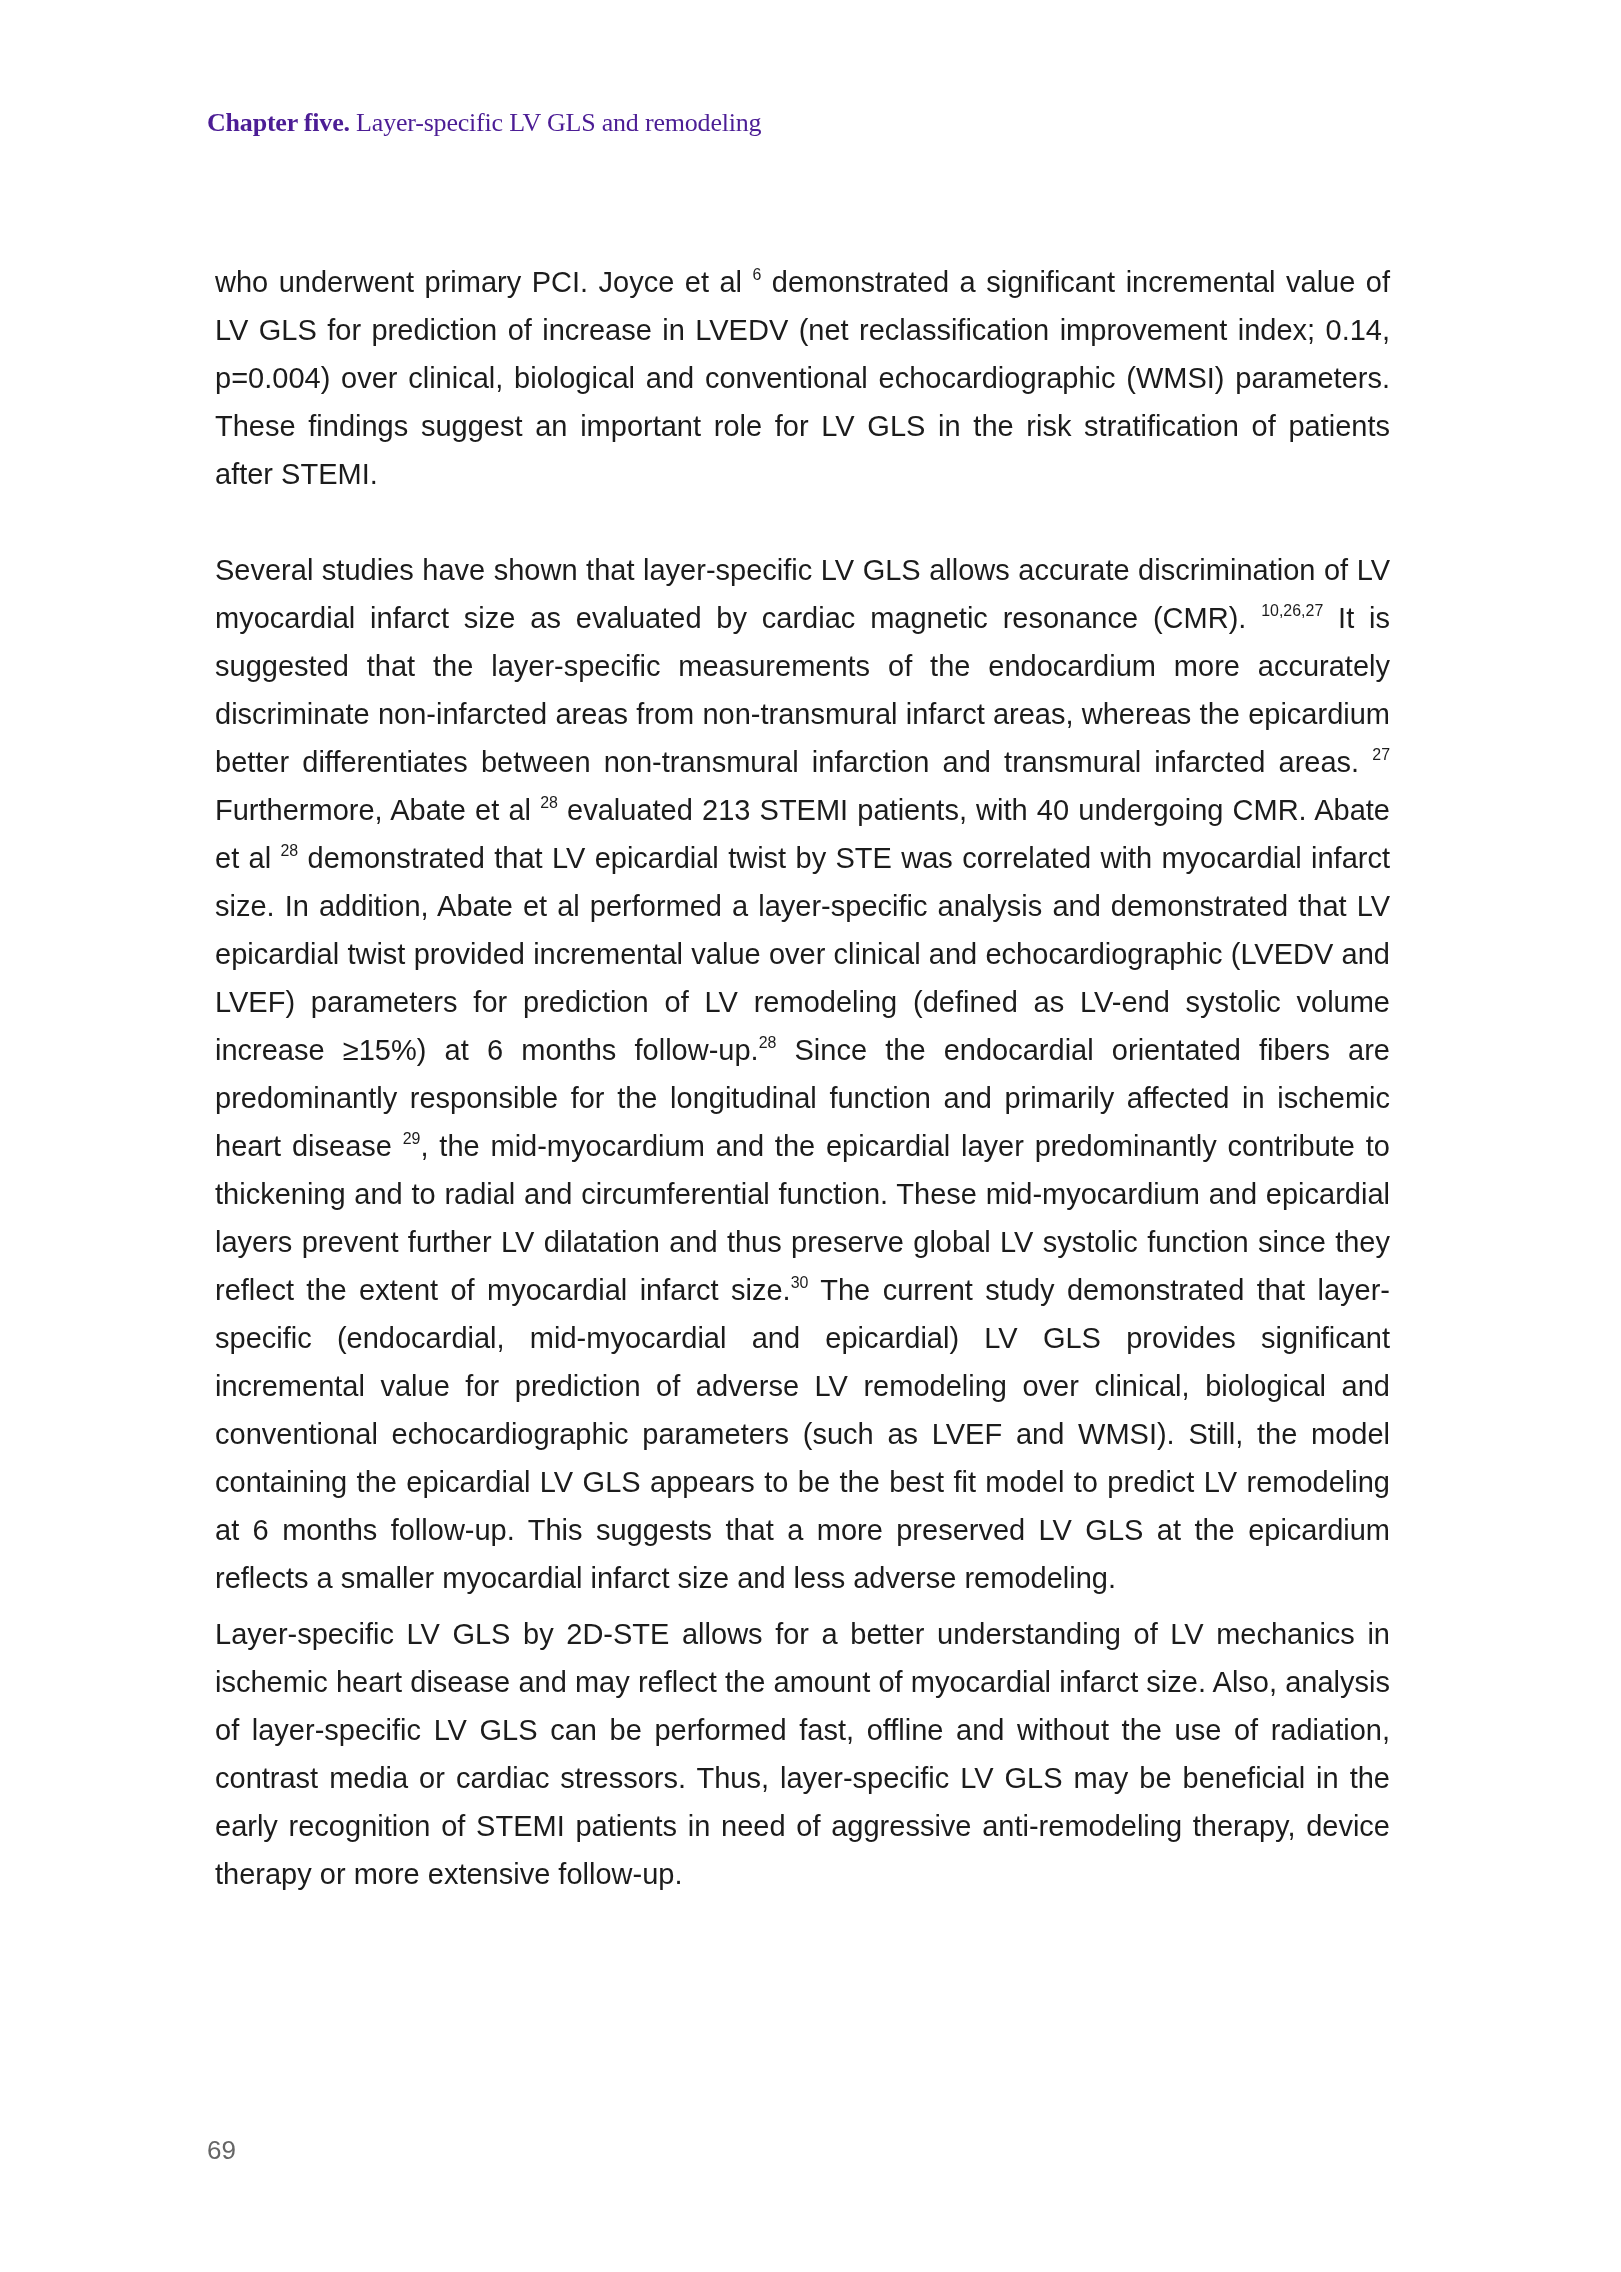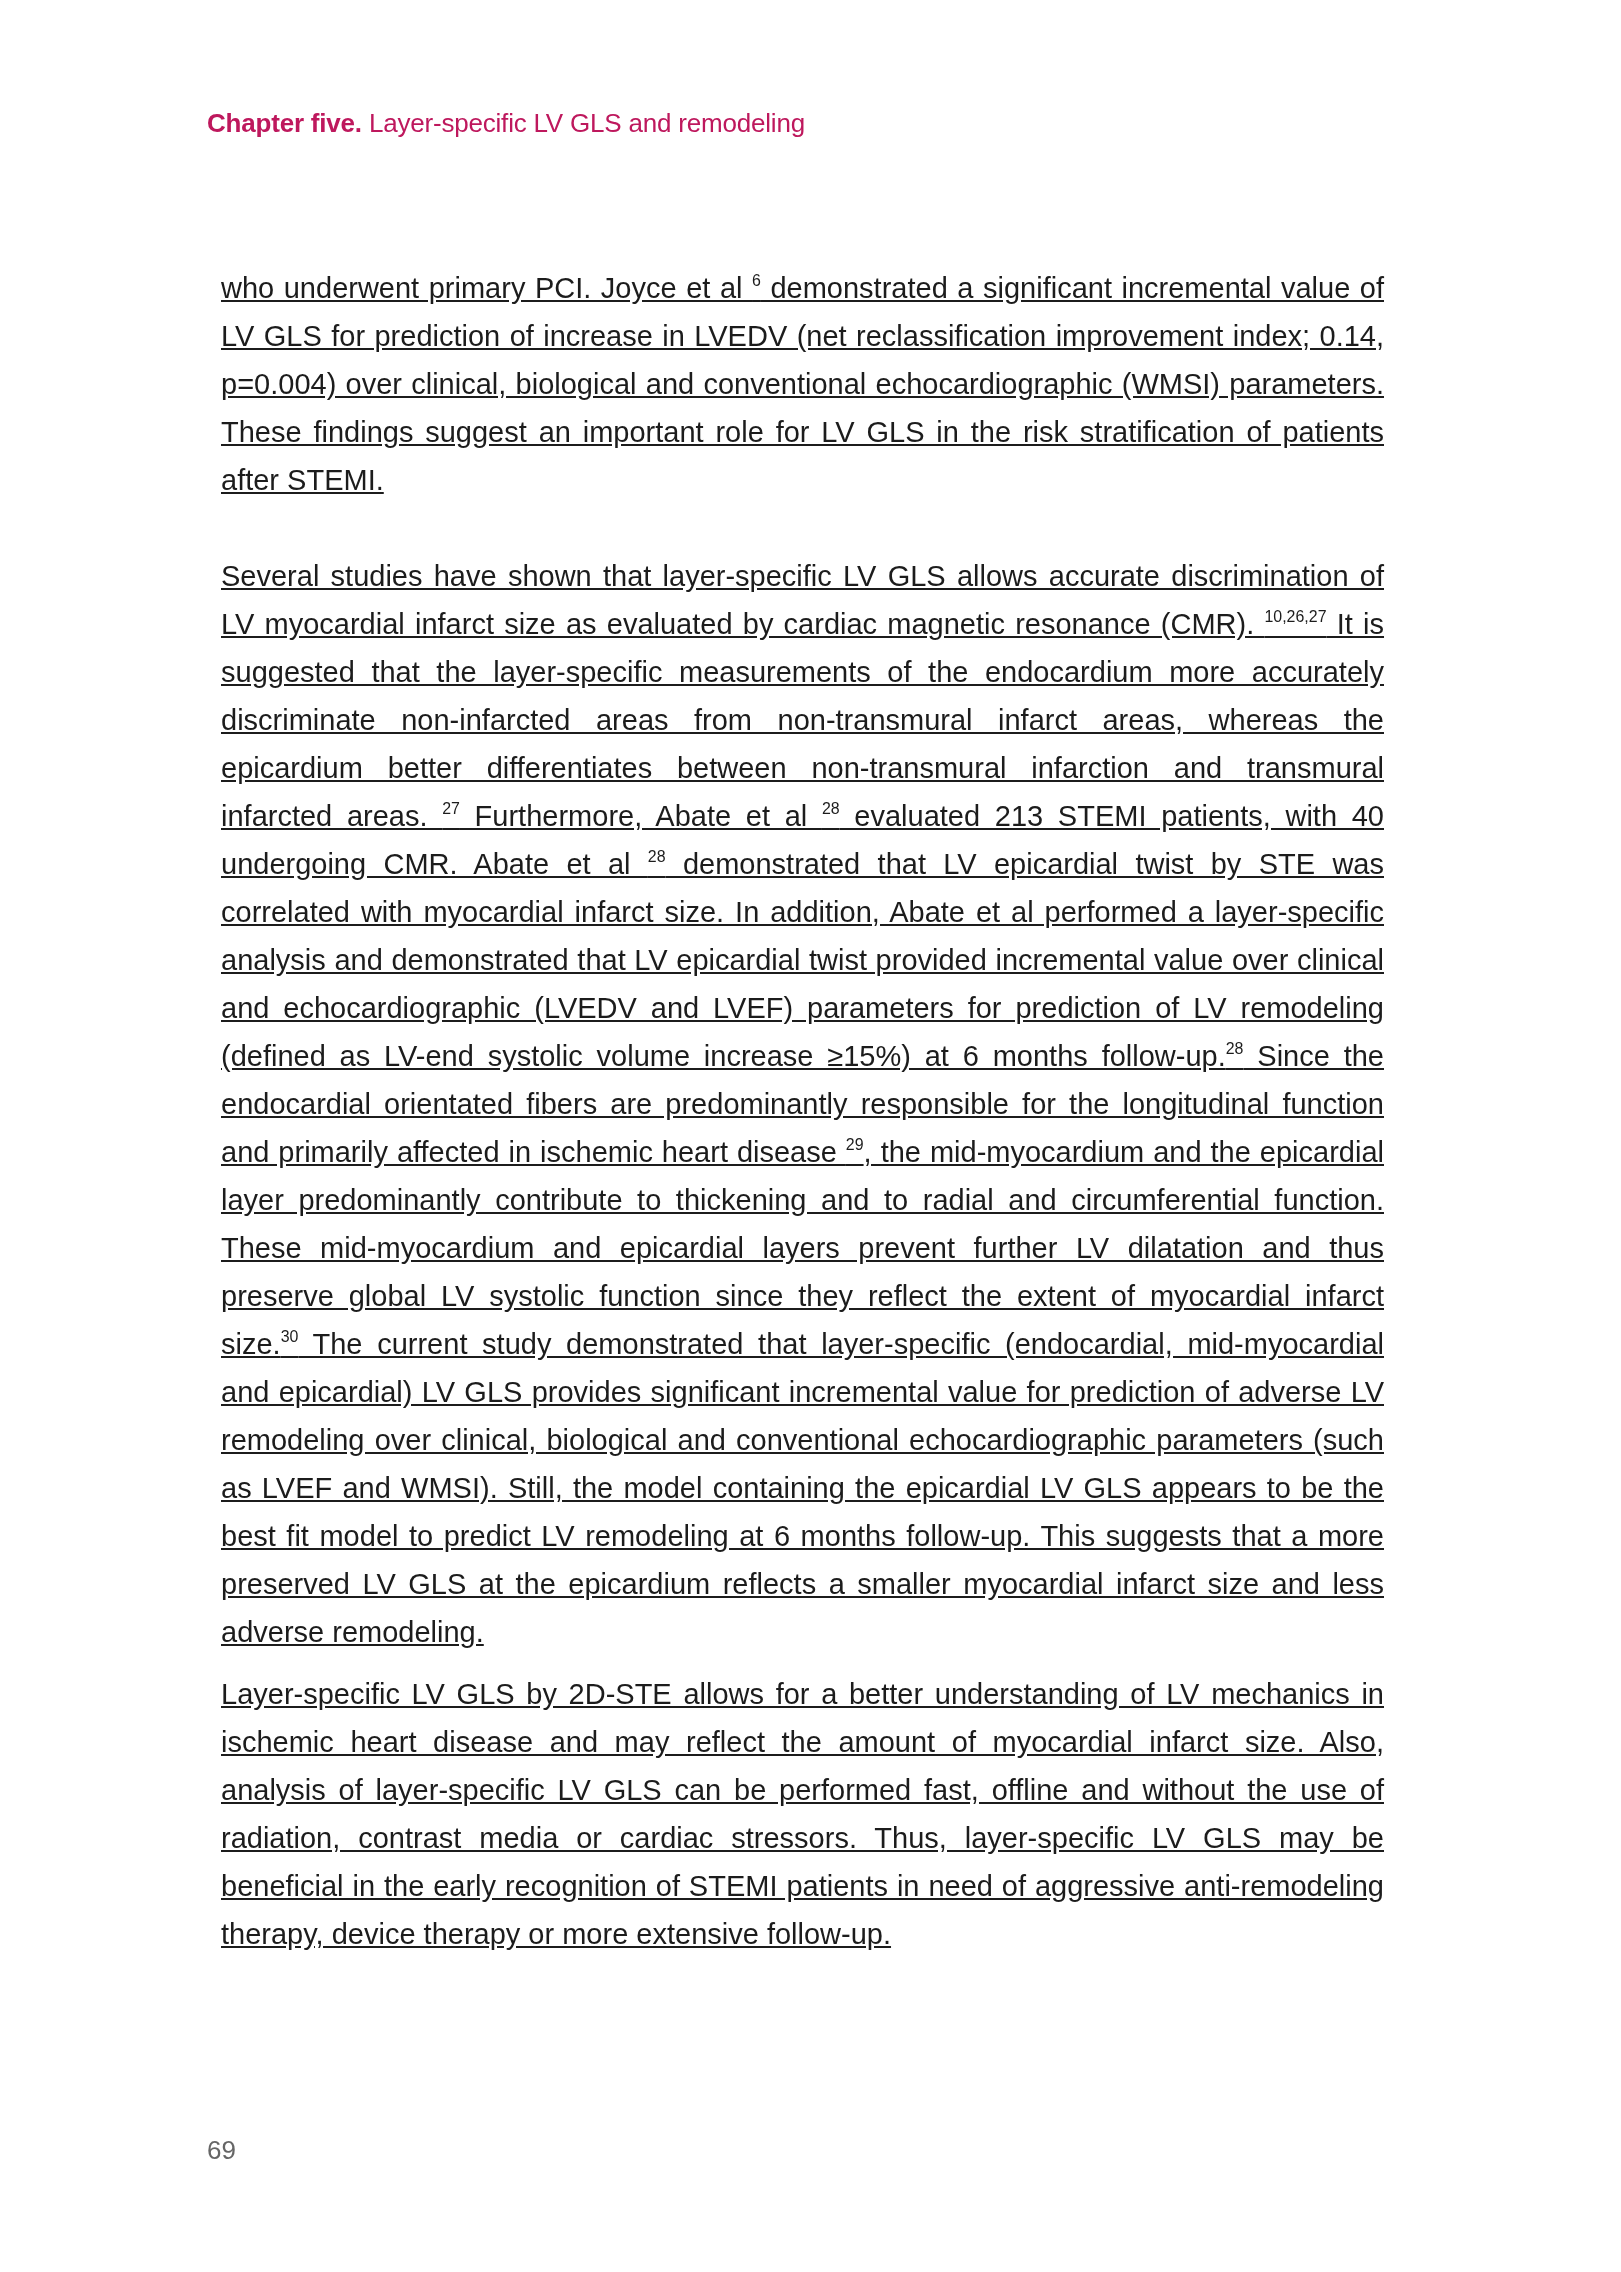--- a/index.html
+++ b/index.html
@@ -1,31 +1,31 @@
 <!DOCTYPE html>
 <html style="font-size:12px"><head>
 <meta charset="utf-8">
 <style>
   html, body { margin: 0; padding: 0; background: #ffffff; }
   body { width: 1621px; height: 2273px; position: relative; overflow: hidden; }
   .page { position: absolute; left: 0; top: 0; width: 1621px; height: 2273px; background: #ffffff; }
   .running-head {
     position: absolute; left: 207px; top: 108px;
-    font-family: Liberation Sans, sans-serif;
-    font-size: 26px; color: #be185d; letter-spacing: -0.2px;
+    font-family: Liberation Serif, serif;
+    font-size: 26px; color: #4c1d95; letter-spacing: -0.2px;
     white-space: nowrap;
   }
   .running-head .chap { font-weight: bold; }
   .text-col {
     position: absolute; left: 207px; top: 250px; width: 1191px;
     font-family: "Liberation Sans", sans-serif;
     font-size: 29px; line-height: 48px; color: #1c1c1c;
     text-align: justify; text-justify: inter-word;
   }
-  .text-col p { margin: 14px; text-decoration: underline; }
+  .text-col p { margin: 8px; }
   .text-col p.gap { margin-top: 48px; }
   sup { font-size: 0.55em; line-height: 0; vertical-align: 0.75em; }
   .section-heading {
     margin: 53px 0 0 0;
     font-family: "Liberation Sans", sans-serif;
     font-weight: bold; font-size: 31px; line-height: 45px; color: #111111;
     letter-spacing: -0.4px;
   }
   .page-number {
     position: absolute; left: 207px; top: 2135px;

